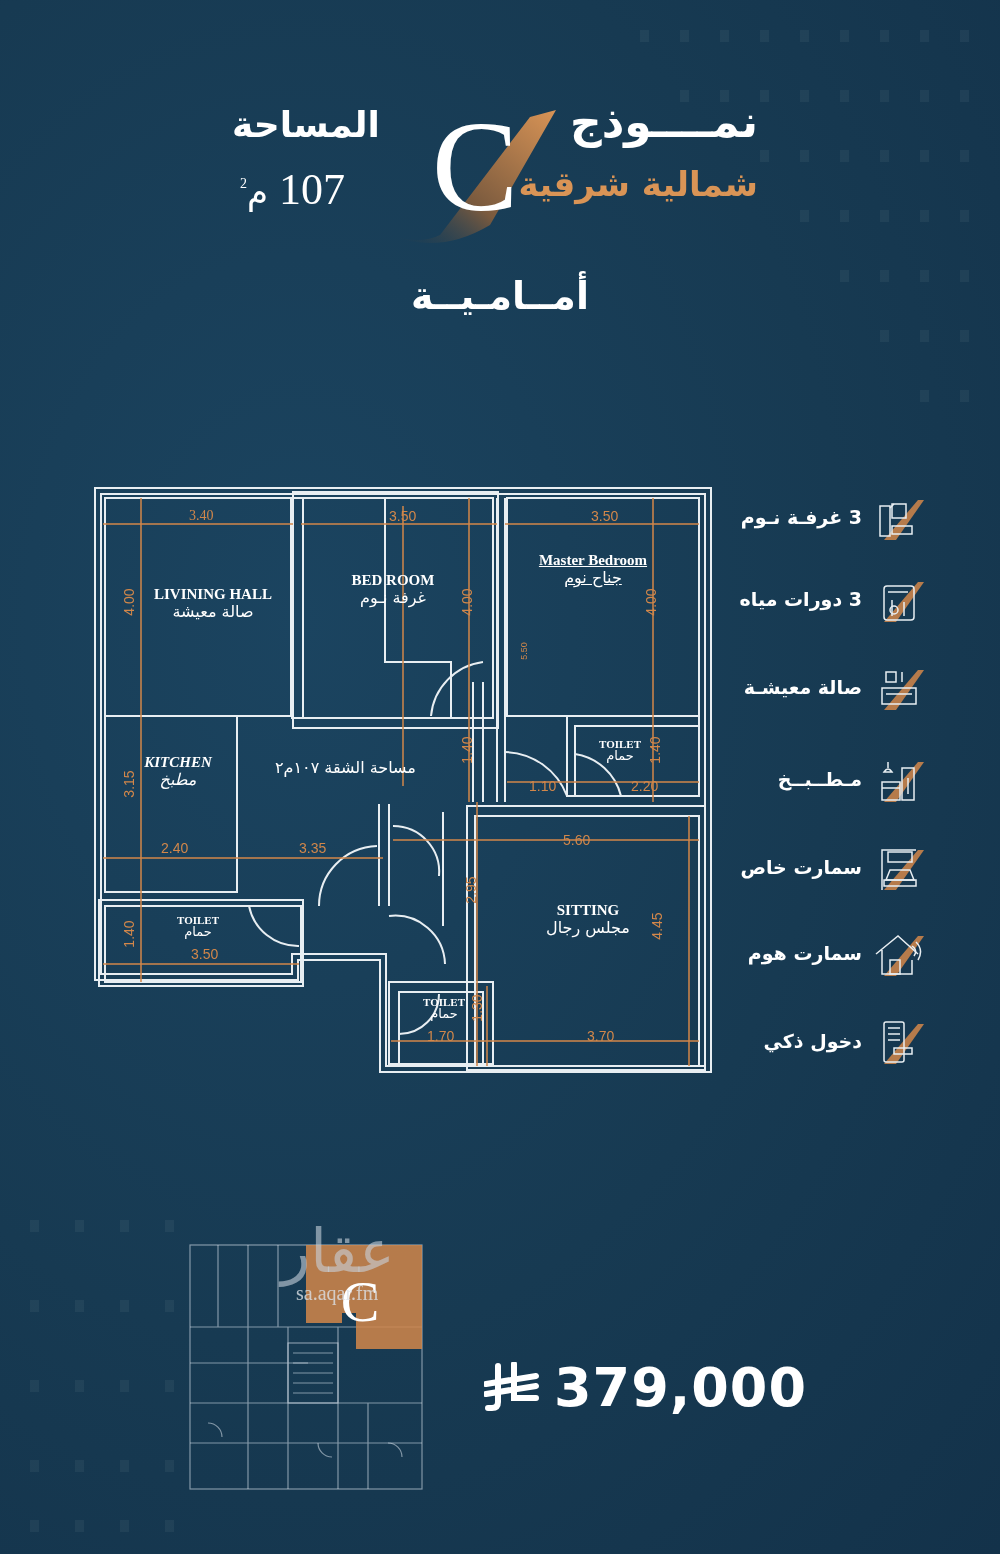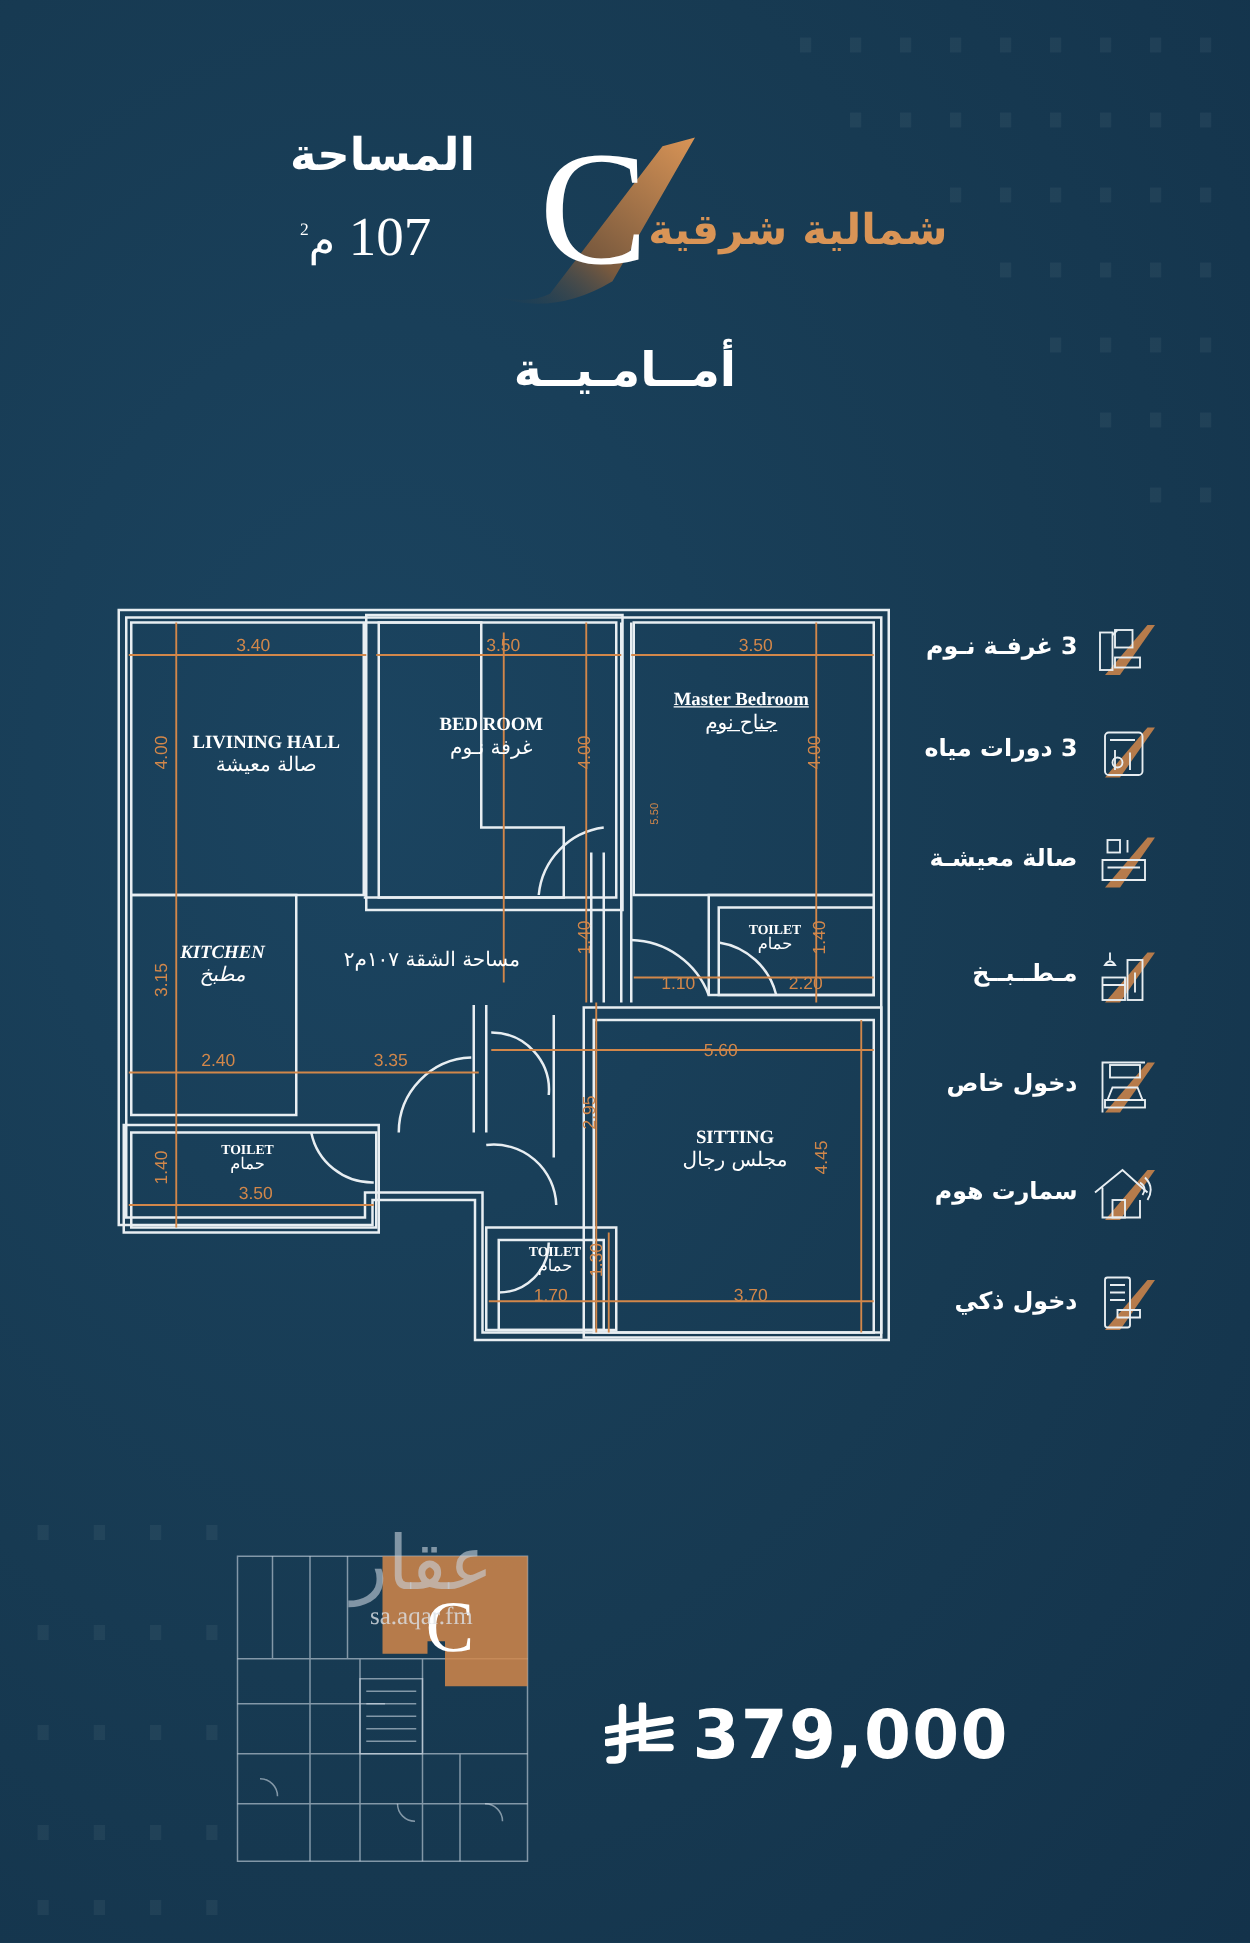--- a/index.html
+++ b/index.html
@@ -93,20 +93,21 @@
     <i style="left:55px;top:260px"></i>
     <i style="left:100px;top:260px"></i>
     <i style="left:145px;top:260px"></i>
   <i style="left:10px;top:320px"></i>
     <i style="left:55px;top:320px"></i>
     <i style="left:100px;top:320px"></i>
     <i style="left:145px;top:320px"></i>
 </div>
 
 <div class="header">
+  <div class="model-title">نمــــوذج</div>
   <div class="orientation">شمالية شرقية</div>
   <div class="logo">
     <svg width="180" height="160" viewBox="0 0 180 160">
       <defs>
         <linearGradient id="sw" x1="0" y1="1" x2="1" y2="0">
           <stop offset="0" stop-color="#173a52" stop-opacity="0"></stop>
           <stop offset="0.4" stop-color="#7a5a3e"></stop>
           <stop offset="1" stop-color="#d99456"></stop>
         </linearGradient>
       </defs>
@@ -191,21 +192,21 @@
   <div class="room-label" style="left:492px;top:252px;width:70px;font-size:11px;line-height:12px;">
     <span>TOILET</span><span class="ar" style="font-size:13px;">حمام</span>
   </div>
   <div class="room-label" style="left:420px;top:416px;width:150px;">
     <span>SITTING</span><span class="ar">مجلس رجال</span>
   </div>
   <div class="room-label" style="left:316px;top:510px;width:70px;font-size:11px;line-height:12px;">
     <span>TOILET</span><span class="ar" style="font-size:13px;">حمام</span>
   </div>
 
-  <div class="dim" style="left:96px;top:22px;">3.40</div>
+  <div class="dim" style="left:96px;top:22px;font-family:Liberation Serif, serif;">3.40</div>
   <div class="dim v" style="left:22px;top:108px;">4.00</div>
   <div class="dim" style="left:296px;top:22px;">3.50</div>
   <div class="dim v" style="left:360px;top:108px;">4.00</div>
   <div class="dim" style="left:498px;top:22px;">3.50</div>
   <div class="dim v" style="left:544px;top:108px;">4.00</div>
   <div class="dim v" style="left:422px;top:160px;font-size:9px;">5.50</div>
   <div class="dim v" style="left:360px;top:256px;">1.40</div>
   <div class="dim v" style="left:548px;top:256px;">1.40</div>
   <div class="dim" style="left:538px;top:292px;">2.20</div>
   <div class="dim" style="left:436px;top:292px;">1.10</div>
@@ -263,21 +264,21 @@
         <path d="M10 44 L44 4 L50 4 L22 44 Z" fill="#d2874a" opacity="0.85"></path>
         <g fill="none" stroke="#e8eef2" stroke-width="1.5">
           <path d="M14 4 V10 M10 14 Q14 8 18 14 Z"></path>
           <rect x="8" y="24" width="18" height="18"></rect>
           <rect x="28" y="10" width="12" height="32"></rect>
           <path d="M8 30 H26 M34 20 V36"></path>
         </g>
       </svg>
   </div>
   <div class="feature" style="top:350px;">
-    <span class="label">دخول خاص</span>
+    <span class="label">سمارت خاص</span>
     <svg class="icon" viewBox="0 0 50 48">
         <path d="M10 44 L44 4 L50 4 L22 44 Z" fill="#d2874a" opacity="0.85"></path>
         <g fill="none" stroke="#e8eef2" stroke-width="1.5">
           <path d="M8 44 V4 H42"></path>
           <rect x="14" y="6" width="24" height="10"></rect>
           <path d="M12 34 L16 24 H36 L40 34 Z"></path>
           <rect x="10" y="34" width="32" height="6"></rect>
         </g>
       </svg>
   </div>

